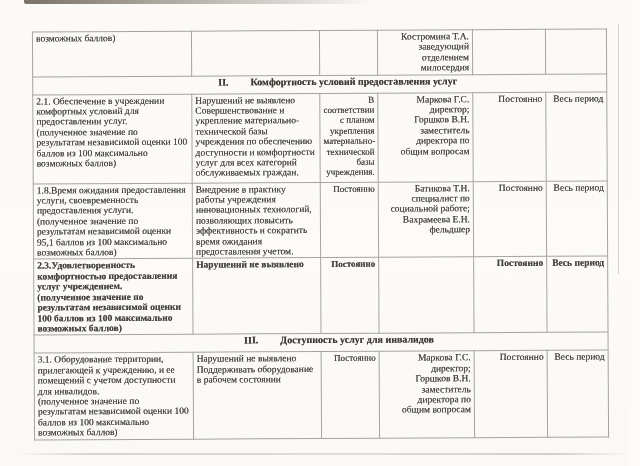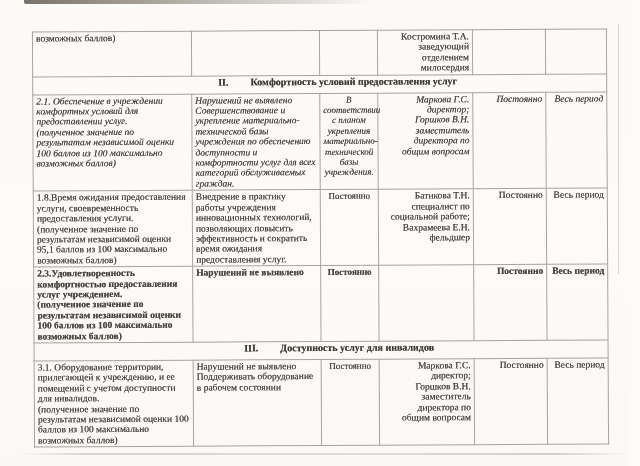--- a/index.html
+++ b/index.html
@@ -62,34 +62,34 @@
   }
   table.doc td {
     border: 1px solid #a6a49d;
     padding: 1px 3px;
     vertical-align: top;
     white-space: pre-line;
     overflow: visible;
   }
   td.c-left   { text-align: left; }
   td.c-center { text-align: right; }
-  td.c-basis  { text-align: center; font-size: 9px; padding: 1px 1px; }
+  td.c-basis  { text-align: right; font-size: 9px; padding: 1px 1px; }
   tr.section-row td {
     font-weight: bold;
     text-align: center;
     font-size: 10px;
     color: #3c3a33;
     padding: 1px 2px;
     white-space: normal;
   }
   .section-num { display: inline-block; margin-right: 22px; margin-left: 36px; }
   
   tr.r-cont    td { height: 40px; }
   tr.r-sec     td { height: 15px; }
-  tr.r-21      td { height: 86px; font-style: italic; }
+  tr.r-21      td { height: 86px; }
   tr.r-22      td { height: 72px; }
   tr.r-23      td { height: 70px; font-weight: bold; }
   tr.r-31      td { height: 82px; }
 </style>
 </head>
 <body>
 
 <div class="page">
 
   <div class="artifact-top"></div>
@@ -137,21 +137,21 @@
 заместитель
 директора по
 общим вопросам</td>
         <td class="c-center">Постоянно</td>
         <td class="c-center">Весь период</td>
       </tr>
 
       <tr class="r-22">
         <td class="c-left">1.8.Время ожидания предоставления услуги, своевременность предоставления услуги.
 (полученное значение по результатам независимой оценки 95,1 баллов из 100 максимально возможных баллов)</td>
-        <td class="c-left">Внедрение в практику работы учреждения инновационных технологий, позволяющих повысить эффективность и сократить время ожидания предоставления услуг.</td>
+        <td class="c-left">Внедрение в практику работы учреждения инновационных технологий, позволяющих повысить эффективность и сократить время ожидания предоставления учетом.</td>
         <td class="c-basis">Постоянно</td>
         <td class="c-center">Батикова Т.Н.
 специалист по
 социальной работе;
 Вахрамеева Е.Н.
 фельдшер</td>
         <td class="c-center">Постоянно</td>
         <td class="c-center">Весь период</td>
       </tr>
 

